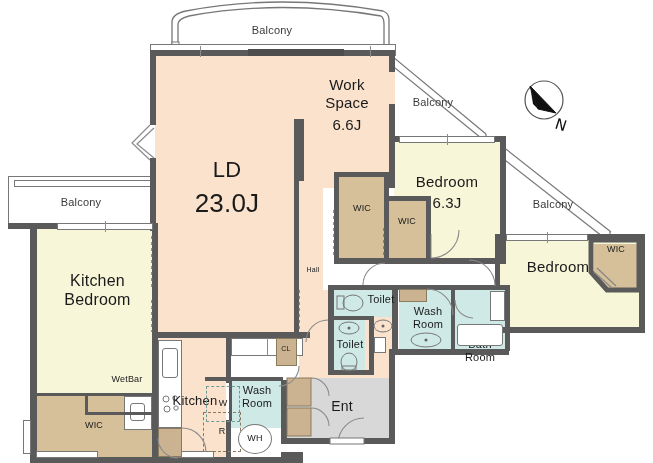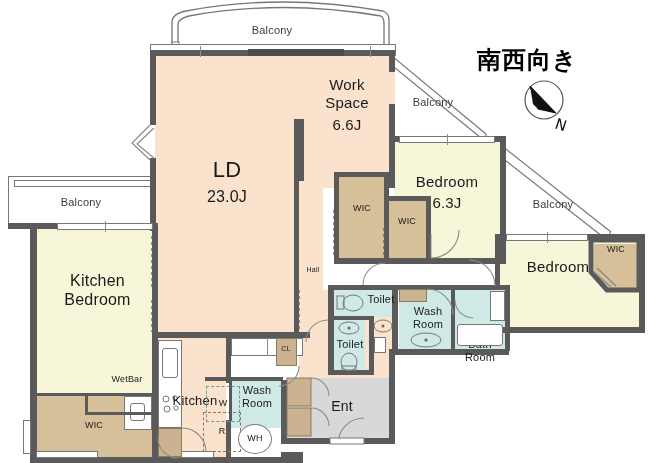--- a/index.html
+++ b/index.html
@@ -278,21 +278,21 @@
     <line x1="334" y1="210" x2="334" y2="258" stroke="#666" stroke-width="1.4" stroke-dasharray="3,3"></line>
     <line x1="384" y1="228" x2="384" y2="258" stroke="#666" stroke-width="1.4" stroke-dasharray="3,3"></line>
 
     <line x1="152" y1="236" x2="152" y2="290" stroke="#666" stroke-width="1.4" stroke-dasharray="3,3"></line>
     <line x1="152" y1="300" x2="152" y2="332" stroke="#666" stroke-width="1.4" stroke-dasharray="3,3"></line>
 
     <line x1="299" y1="290" x2="299" y2="332" stroke="#666" stroke-width="1.4" stroke-dasharray="3,3"></line>
   </svg>
 
   <div class="lbl lbl-xl" style="left:192px;top:157px;width:70px;font-size:22px;">LD</div>
-  <div class="lbl lbl-xl" style="left:182px;top:188px;width:90px;font-size:16px;">23.0J</div>
+  <div class="lbl lbl-xl" style="left:182px;top:188px;width:90px;font-size:26px;">23.0J</div>
 
   <div class="lbl lbl-lg" style="left:312px;top:76px;width:70px;">Work
 Space</div>
   <div class="lbl lbl-lg" style="left:312px;top:116px;width:70px;">6.6J</div>
 
   <div class="lbl lbl-lg" style="left:50px;top:272px;width:95px;font-size:16px;">Kitchen
 Bedroom</div>
 
   <div class="lbl lbl-lg" style="left:405px;top:173px;width:84px;">Bedroom</div>
   <div class="lbl lbl-lg" style="left:405px;top:194px;width:84px;">6.3J</div>
@@ -300,21 +300,20 @@
   <div class="lbl lbl-lg" style="left:516px;top:258px;width:84px;">Bedroom</div>
 
   <div class="lbl lbl-xs" style="left:344px;top:203px;width:36px;">WIC</div>
   <div class="lbl lbl-xs" style="left:390px;top:216px;width:34px;">WIC</div>
   <div class="lbl lbl-xs" style="left:74px;top:420px;width:40px;">WIC</div>
   <div class="lbl lbl-xs" style="left:598px;top:244px;width:36px;">WIC</div>
 
   <div class="lbl lbl-md" style="left:320px;top:398px;width:44px;font-size:14px;">Ent</div>
   <div class="lbl lbl-tiny" style="left:300px;top:266px;width:26px;">Hall</div>
 
-  <div class="dir" style="left:477px;top:44px;">南西向き</div>
   <svg style="left:517px;top:78px;width:60px;height:58px;">
     <circle cx="27" cy="22" r="19" fill="none" stroke="#555" stroke-width="1.2"></circle>
     <path d="M13,8 L39,35 L21,31 Z" fill="#111" stroke="#111" stroke-width="1"></path>
     <path d="M13,8 L21,31 L16,26 Z" fill="#111"></path>
     <text x="37" y="50" font-family="DejaVu Sans, sans-serif" font-size="15" fill="#111" transform="rotate(18 37 50)">N</text>
   </svg>
 
 </div>
 
 </body></html>

